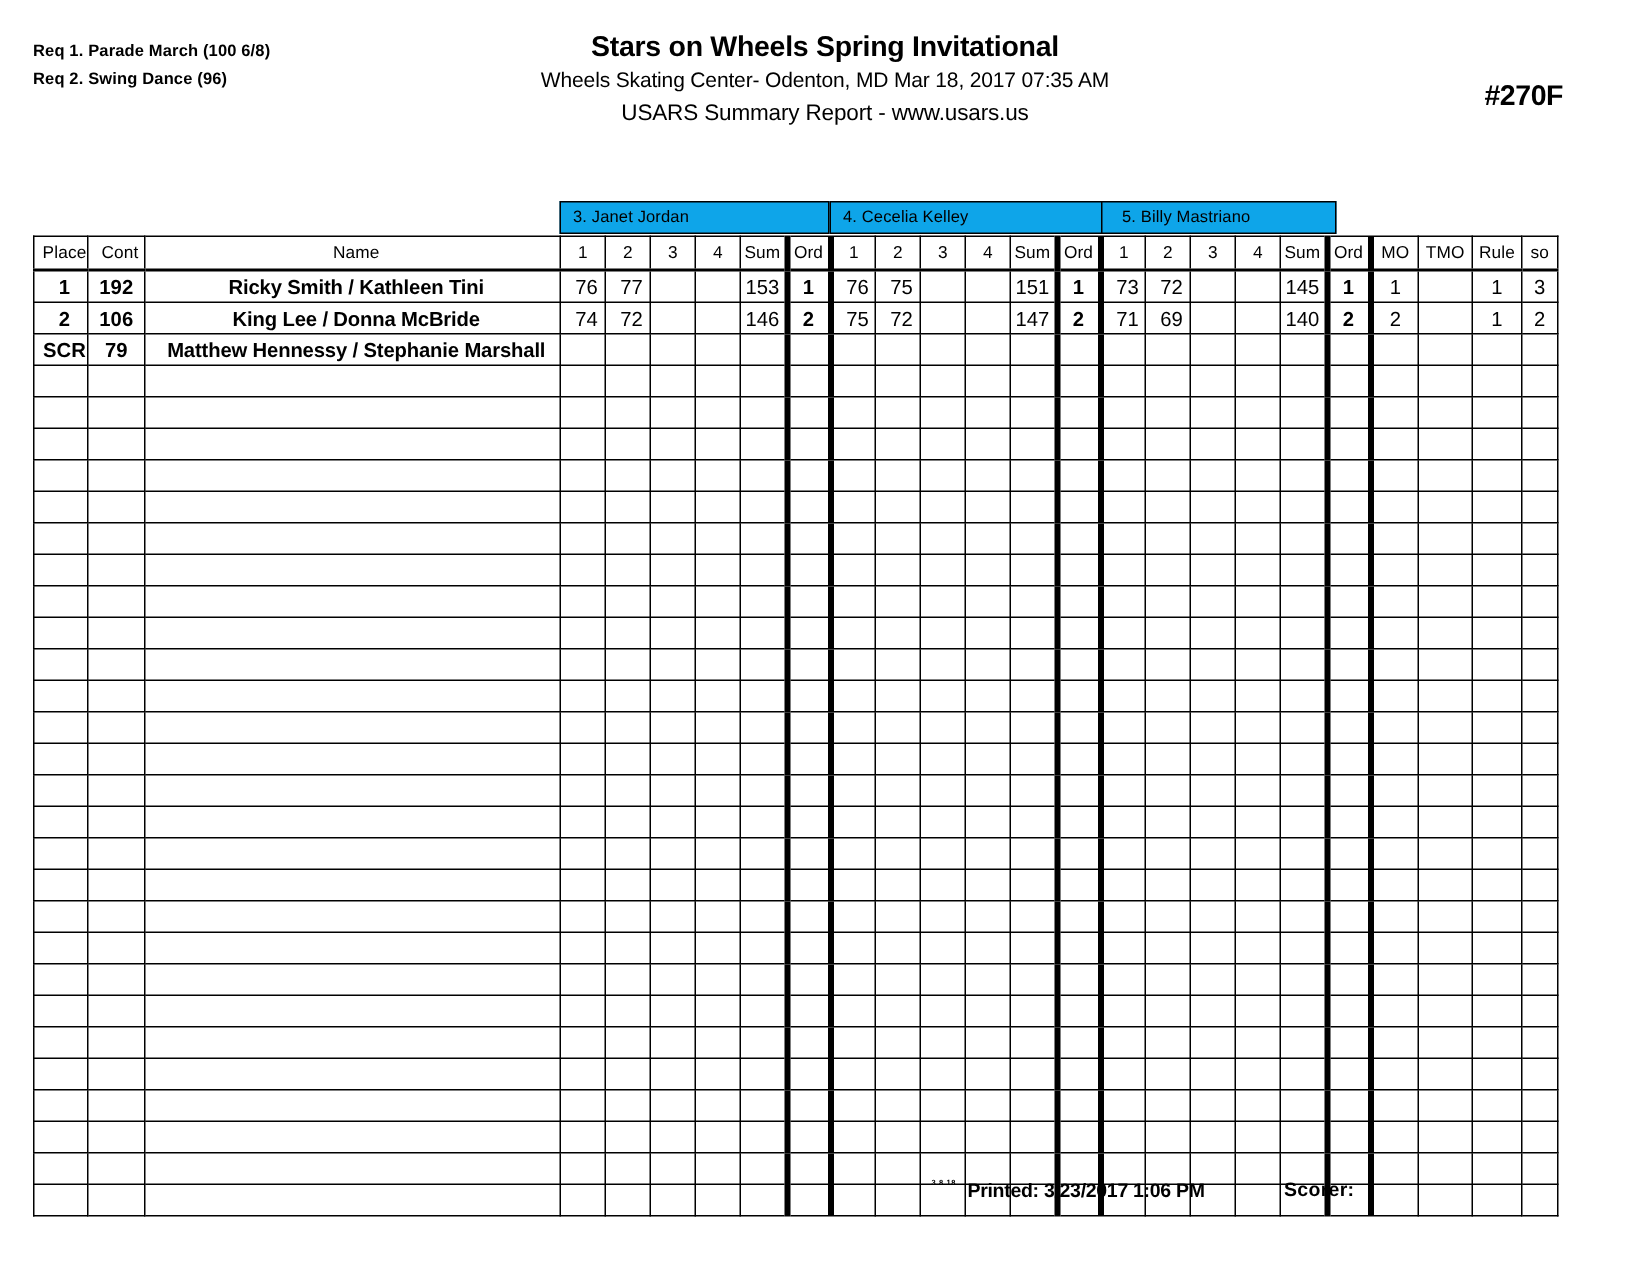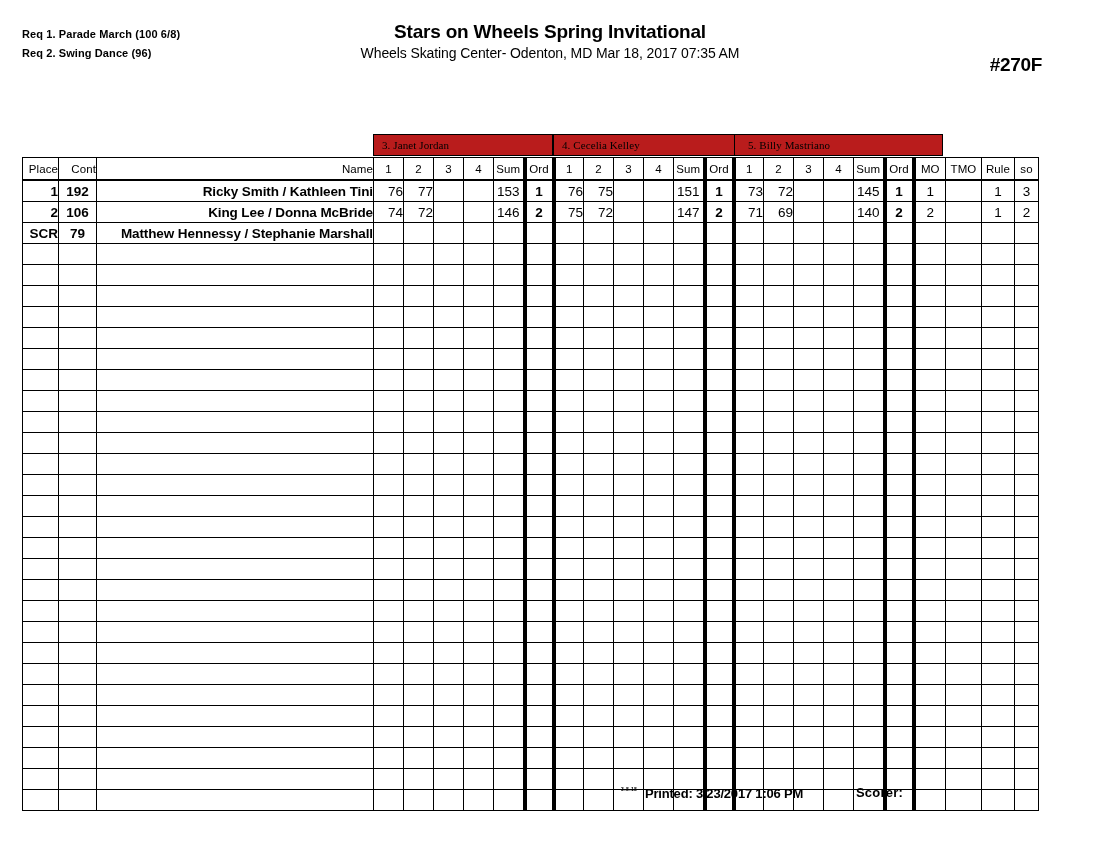--- a/index.html
+++ b/index.html
@@ -83,22 +83,21 @@
     position: absolute;
     top: 0;
     height: 22px;
     border: 1px solid #000;
     box-sizing: border-box;
     font-size: 11px;
     line-height: 20px;
     padding-left: 8px;
     white-space: nowrap;
     letter-spacing: 0.1px;
-    background: #b91c1c;
-    font-family: Liberation Serif, serif;
+    background: #0ea5e9;
   }
 
   
   #grid {
     position: absolute;
     left: 22px;
     top: 157px;
     border-collapse: collapse;
     table-layout: fixed;
   }
@@ -116,21 +115,21 @@
     background: #fff;
   }
   #grid thead th {
     font-size: 11.5px;
     font-weight: normal;
     height: 21px;
     letter-spacing: 0.1px;
   }
   #grid thead th.lefty,
   #grid td.lefty {
-    text-align: right;
+    text-align: center;
     padding-left: 5px;
   }
   
   #grid tbody tr.data-row td {
     font-weight: bold;
     font-size: 13.5px;
   }
   #grid tbody tr.data-row td.score {
     font-weight: normal;
     font-size: 13.5px;
@@ -192,28 +191,29 @@
   </span>
   <span class="req-line">
     <span class="req-lbl">Req  2.</span>
     <span>Swing Dance (96)</span>
   </span>
 </div>
 
 <div id="header-block">
   <div id="meet-title">Stars on Wheels Spring Invitational</div>
   <div id="venue-line">Wheels Skating Center- Odenton, MD  Mar 18, 2017  07:35 AM</div>
+  <div id="report-line">USARS Summary Report - www.usars.us</div>
 </div>
 
 <div id="event-number">#270F</div>
 
 <div id="judge-header-row">
   <div class="judge-box" style="left:0px;   width:180px;">3.  Janet Jordan</div>
   <div class="judge-box" style="left:180px; width:188px;">4.  Cecelia Kelley</div>
-  <div class="judge-box" style="left:361px; width:209px;padding-left:13px;">5.  Billy Mastriano</div>
+  <div class="judge-box" style="left:361px; width:157px;padding-left:13px;">5.  Billy Mastriano</div>
 </div>
 
 <table id="grid">
   <colgroup>
     <col style="width:36px">
       <col style="width:38px">
       <col style="width:277px">
     <col style="width:30px">
       <col style="width:30px">
       <col style="width:30px">

